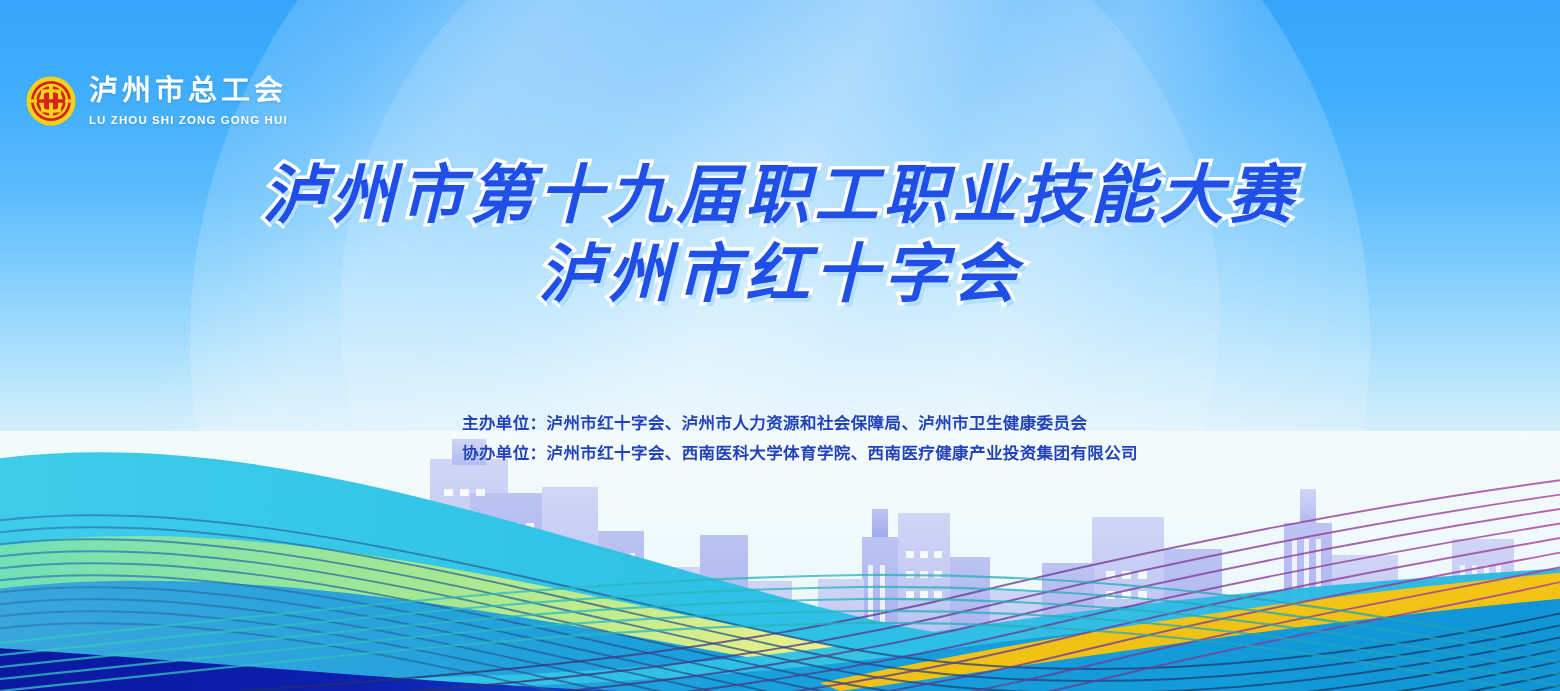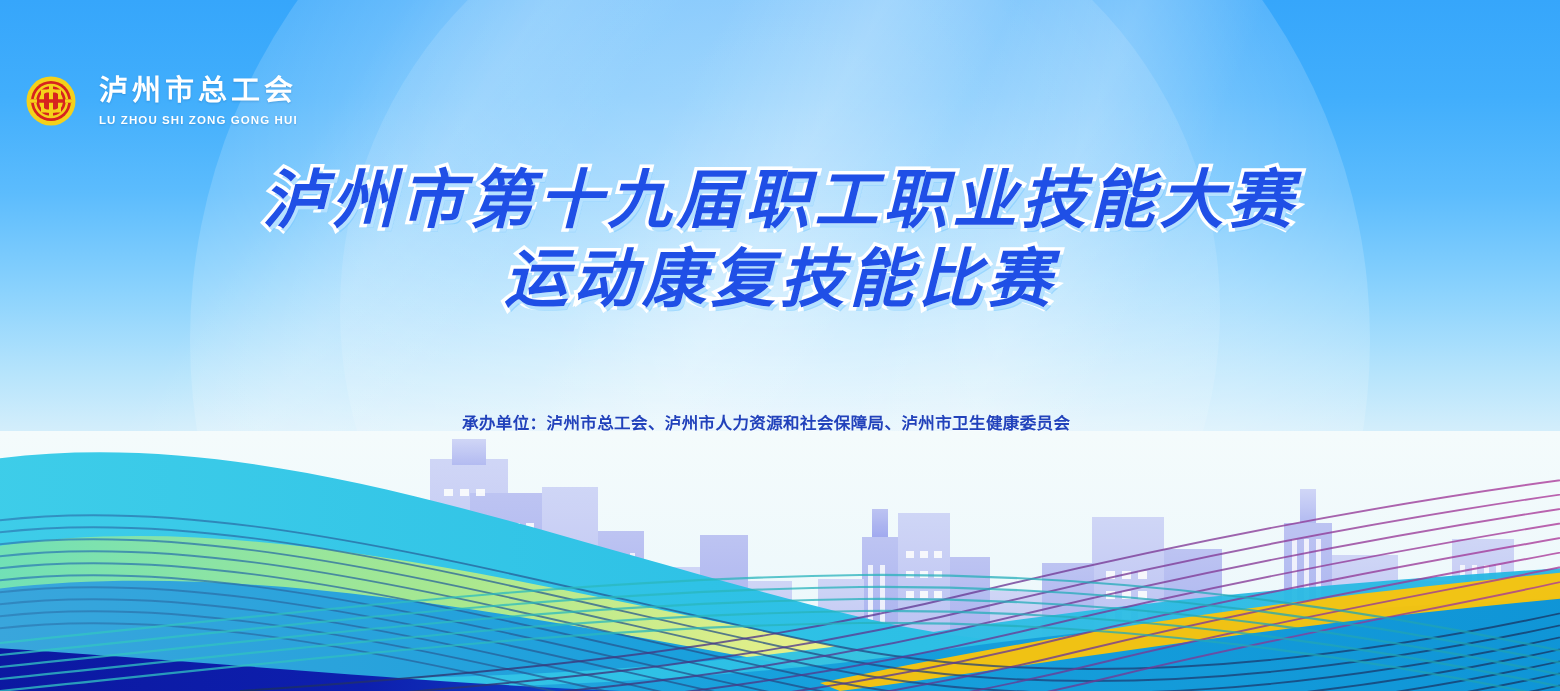--- a/index.html
+++ b/index.html
@@ -56,21 +56,21 @@
     background:
       linear-gradient(118deg, rgba(255,255,255,0) 38%, rgba(255,255,255,.20) 46%, rgba(255,255,255,0) 53%),
       linear-gradient(112deg, rgba(255,255,255,0) 55%, rgba(255,255,255,.16) 62%, rgba(255,255,255,0) 69%),
       linear-gradient(124deg, rgba(255,255,255,0) 20%, rgba(255,255,255,.13) 27%, rgba(255,255,255,0) 34%);
     pointer-events:none;
   }
 
   
   .logo-block{
     position:absolute;left:26px;top:76px;
-    display:flex;align-items:center;gap:23px;
+    display:flex;align-items:center;gap:13px;
     z-index:12;
   }
   .logo-mark{width:50px;height:50px;flex:0 0 50px;}
   .logo-words{display:flex;flex-direction:column;line-height:1;}
   .logo-cn{
     font-size:29px;font-weight:bold;color:#ffffff;
     letter-spacing:4px;
     text-shadow:0 1px 2px rgba(0,70,140,.25);
   }
   .logo-en{
@@ -79,21 +79,21 @@
     letter-spacing:1.1px;
     text-shadow:0 1px 2px rgba(0,70,140,.25);
   }
 
   
   .titles{
     position:absolute;left:0;right:0;top:168px;
     text-align:center;z-index:12;
   }
   .title-line{
-    font-family:Liberation Sans, sans-serif;
+    font-family:Liberation Mono, monospace;
     font-weight:bold;
     font-style:italic;
     color:#1f4fe6;
     letter-spacing:5px;
     line-height:1.02;
     -webkit-text-stroke:7px #ffffff;
     paint-order:stroke fill;
     text-shadow:
       0 0 0 #fff,
       3px 4px 0 rgba(120,200,255,.55);
@@ -148,25 +148,26 @@
       <rect x="78" y="46.5" width="14" height="7" fill="#f5d11a"></rect>
     </svg>
     <div class="logo-words">
       <div class="logo-cn">泸州市总工会</div>
       <div class="logo-en">LU ZHOU SHI ZONG GONG HUI</div>
     </div>
   </div>
 
   <div class="titles">
     <div class="title-line l1">泸州市第十九届职工职业技能大赛</div>
-    <div class="title-line l2">运动康复技能比赛</div>
+    <div class="title-line l2">泸州市红十字会</div>
   </div>
 
   <div class="orgs">
-    <div class="org-line">承办单位：泸州市总工会、泸州市人力资源和社会保障局、泸州市卫生健康委员会</div>
+    <div class="org-line">主办单位：泸州市红十字会、泸州市人力资源和社会保障局、泸州市卫生健康委员会</div>
+    <div class="org-line">协办单位：泸州市红十字会、西南医科大学体育学院、西南医疗健康产业投资集团有限公司</div>
   </div>
 
   <div class="artwork">
   <svg viewBox="0 0 1560 260" preserveAspectRatio="none">
     <defs>
       <linearGradient id="gSky" x1="0" y1="0" x2="0" y2="1">
         <stop offset="0" stop-color="#f4fbfc"></stop>
             <stop offset="1" stop-color="#eaf7fb"></stop>
       </linearGradient>
       <linearGradient id="gGreenYellow" x1="0" y1="0" x2="1" y2="0">

